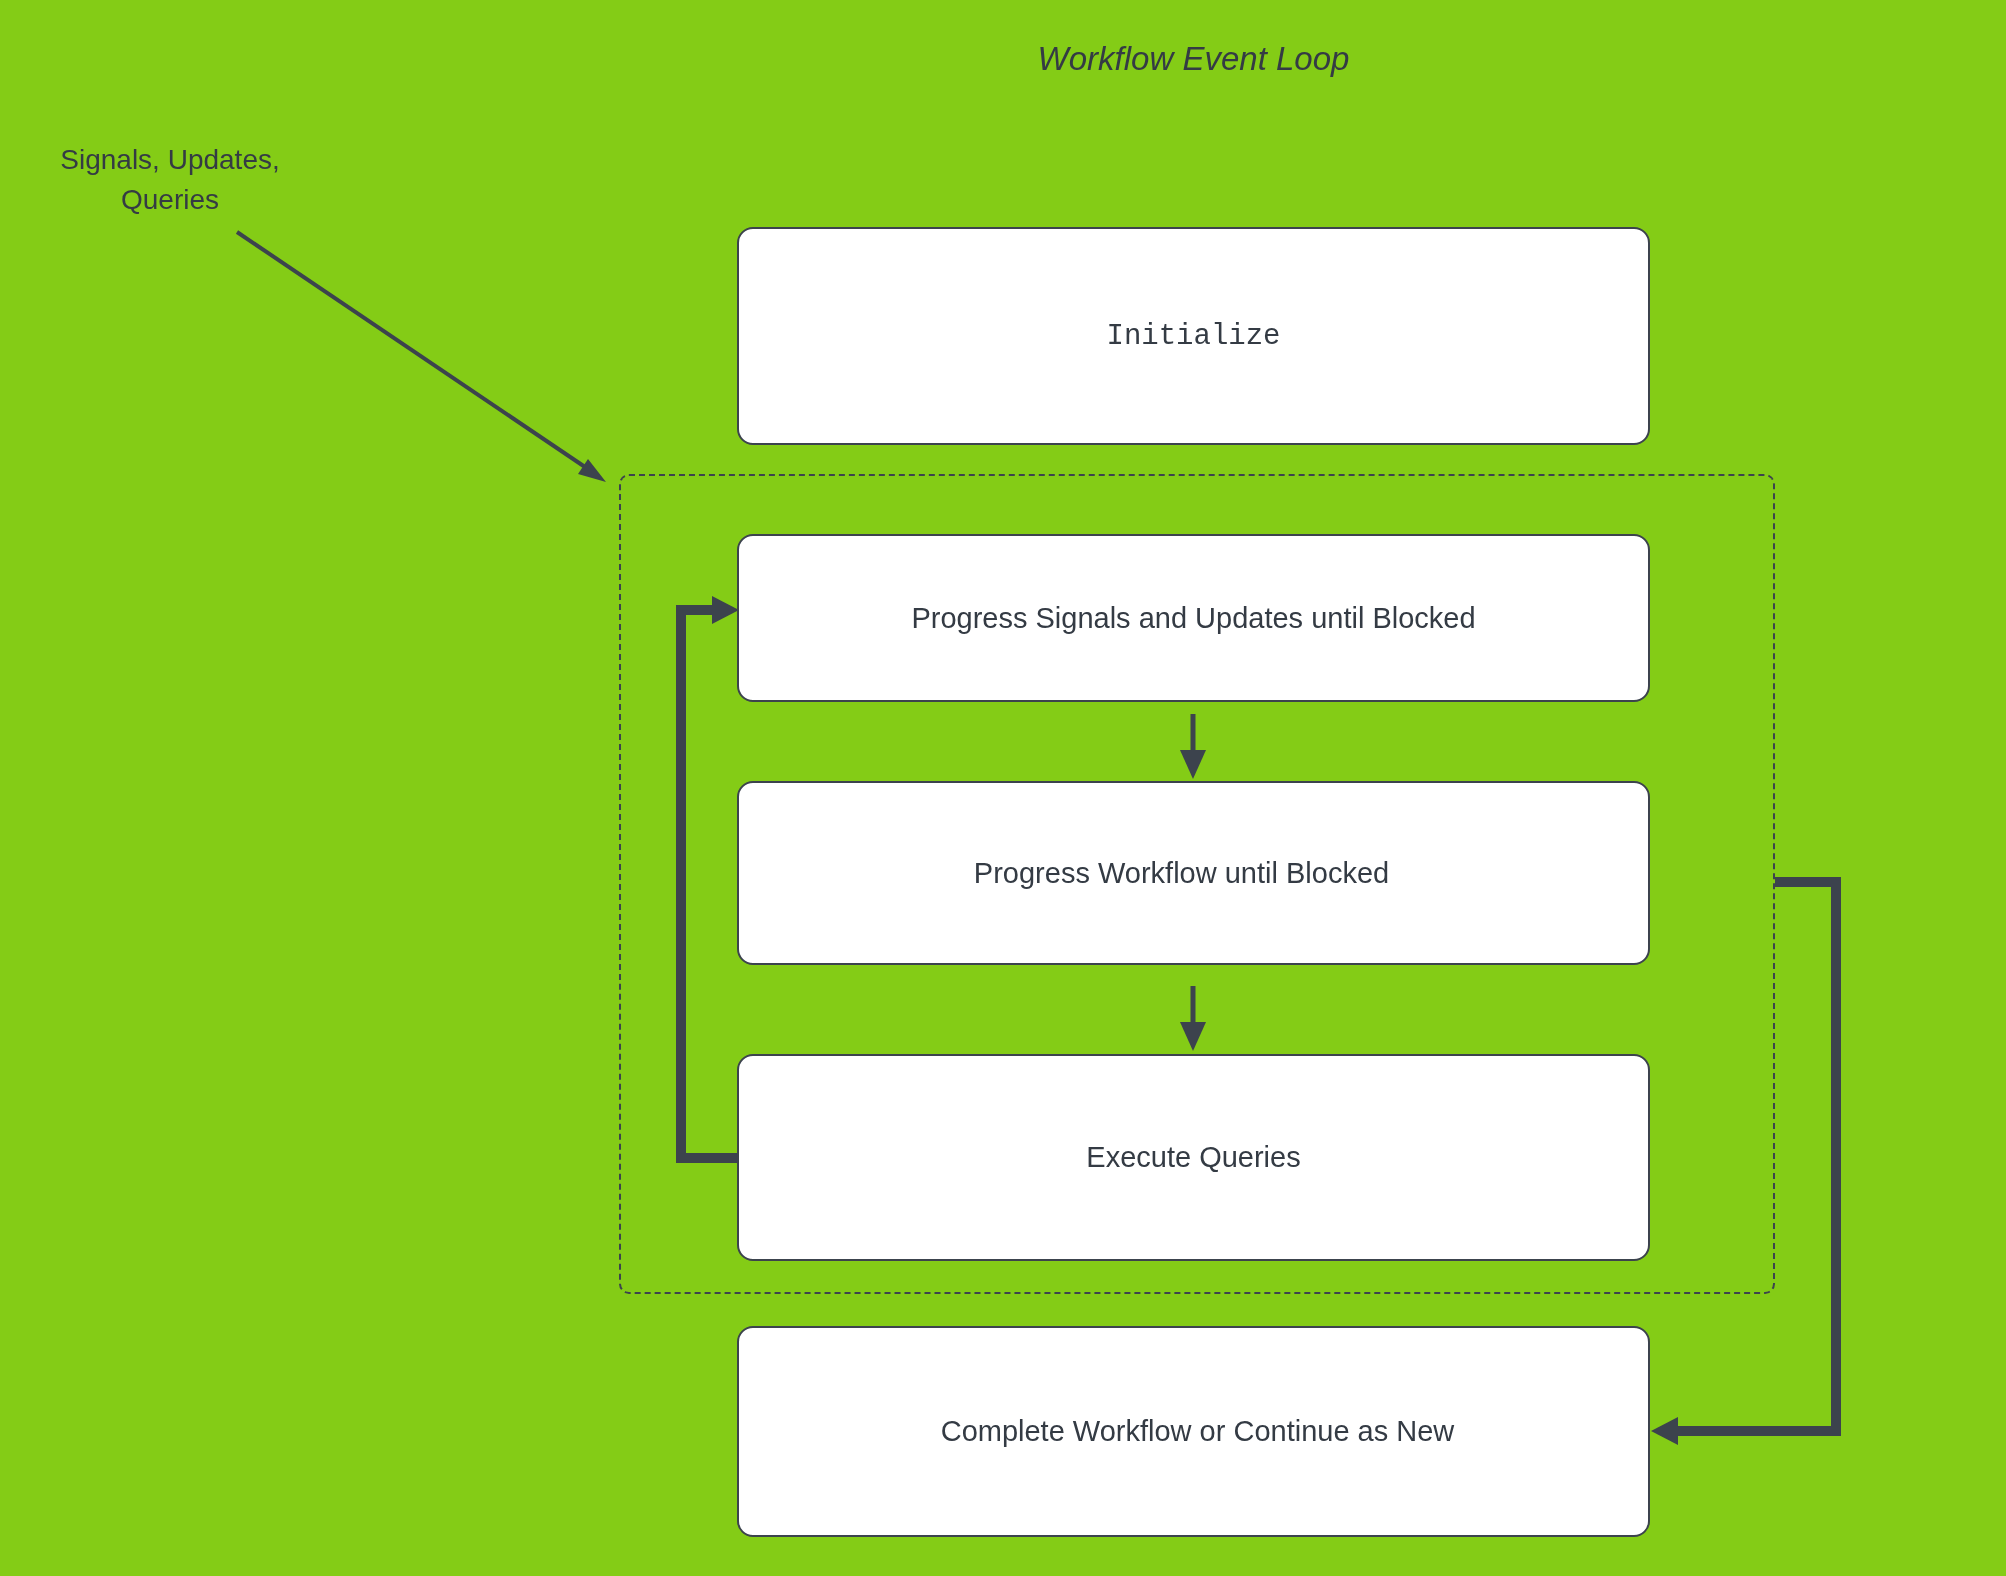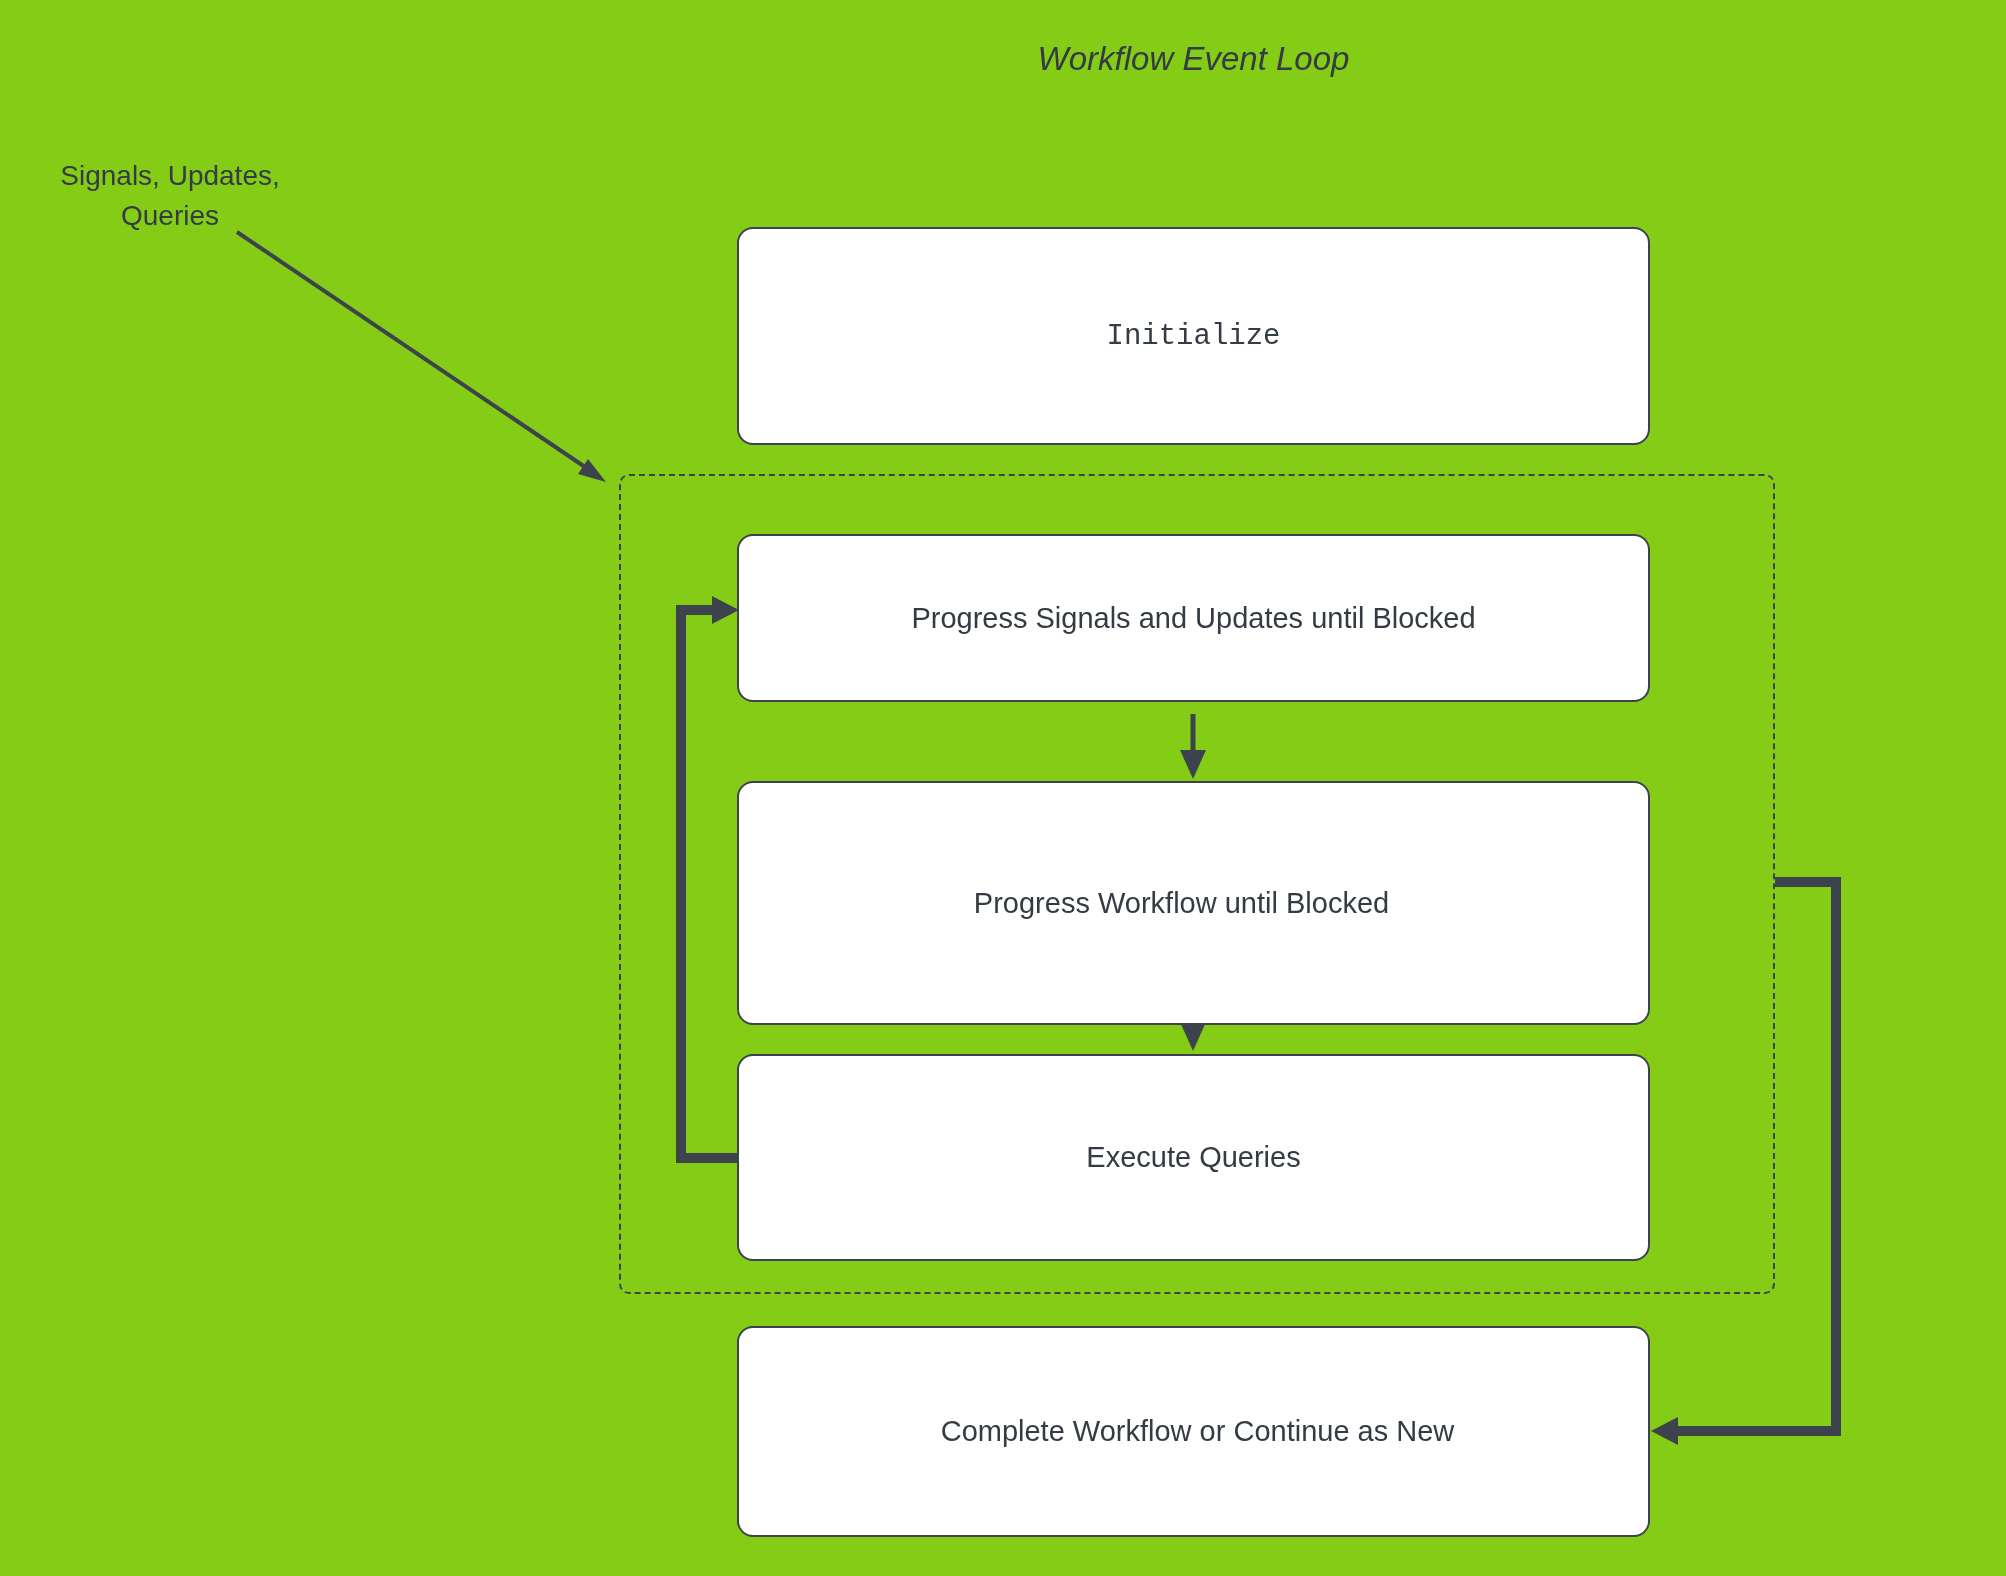--- a/index.html
+++ b/index.html
@@ -29,21 +29,20 @@
   .annotation {
     position: absolute;
     left: 30px;
     top: 140px;
     width: 280px;
     text-align: center;
     font-size: 28px;
     line-height: 40px;
     color: #343b44;
     z-index: 4;
-    margin-top: 16px;
   }
   .group-dashed {
     position: absolute;
     left: 619px;
     top: 474px;
     width: 1156px;
     height: 820px;
     border: 2px dashed #3c434d;
     border-radius: 10px;
     background: transparent;
@@ -73,21 +72,21 @@
     align-items: center;
     justify-content: center;
     text-align: center;
     font-size: 29px;
     color: #343b44;
     z-index: 3;
     padding: 0 40px;
   }
   .node-initialize        { top: 227px;  height: 218px; font-family: Liberation Mono, monospace; }
   .node-progress-signals  { top: 534px;  height: 168px; }
-  .node-progress-workflow { top: 781px;  height: 244px; padding-left: 16px; }
+  .node-progress-workflow { top: 781px;  height: 184px; padding-left: 16px; }
   .node-execute-queries   { top: 1054px; height: 207px; }
   .node-complete          { top: 1326px; height: 211px; padding-left: 48px; }
 </style>
 </head>
 <body>
 
 <div class="canvas">
 
   <div class="title">Workflow Event Loop</div>
 

